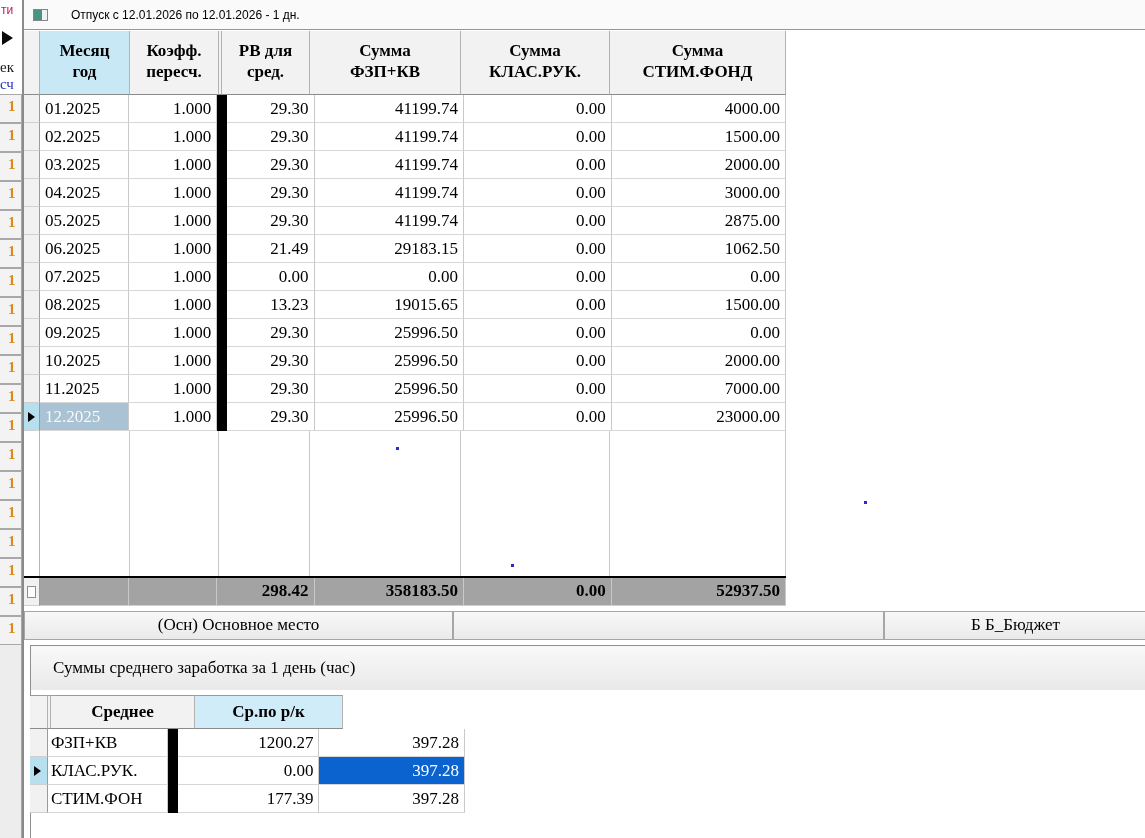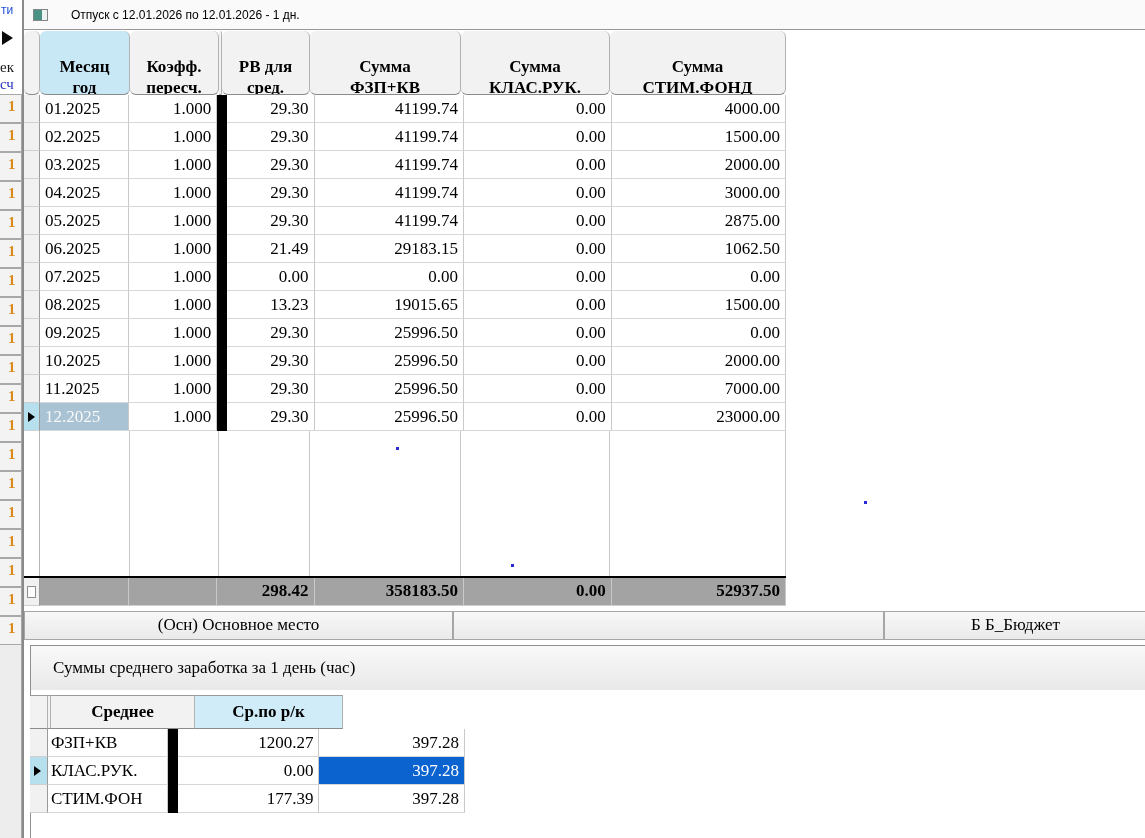--- a/index.html
+++ b/index.html
@@ -3,21 +3,21 @@
 <meta charset="utf-8">
 <style>
   * { box-sizing: border-box; margin:0; padding:0; }
   html,body { width:1145px; height:838px; }
   body { position:relative; overflow:hidden; background:#ffffff;
          font-family:"Liberation Serif", serif; color:#000; }
 
   
   #bg-strip { position:absolute; left:0; top:0; width:22px; height:838px; background:#fff; overflow:hidden; }
   .frag { position:absolute; white-space:nowrap; }
-  #frag-ti  { left:1px; top:3px;  font:12px "Liberation Sans", sans-serif; color:#1d4ed8; }
+  #frag-ti  { left:1px; top:3px;  font:12px "Liberation Sans", sans-serif; color:#be185d; }
   #frag-tri { position:absolute; left:2px; top:31px; width:0; height:0;
               border-top:7px solid transparent; border-bottom:7px solid transparent; border-left:11px solid #0a0a0a; }
   #frag-ek  { left:0; top:51px; font:15px "Liberation Serif", serif; color:#1a1a1a;margin-top:8px; }
   #frag-sch { left:0; top:76px; font:15px "Liberation Serif", serif; color:#2a35c0; }
   .bg-cell  { position:absolute; left:0; width:22px; height:29px; background:#f3f3f3;
               border:1px solid #a8a8a8; border-left:none; }
   .bg-cell span { position:absolute; left:8px; top:3px; font:bold 15px "Liberation Serif", serif; color:#d98a1a; }
   #bg-bottom { position:absolute; left:0; top:645px; width:22px; height:193px; background:#ededed; border-right:1px solid #a8a8a8; }
 
   
@@ -30,21 +30,21 @@
   #title-text { position:absolute; left:47px; top:8px; font:12px "Liberation Sans", sans-serif; }
 
   
   #main-table { position:absolute; left:0; top:31px; width:762px; }
   .trow { display:flex; }
   .hrow { height:64px; }
   .drow { height:28px; }
   .frow { height:145px; }
   .cell { border-right:1px solid #c9c9c9; border-bottom:1px solid #d7d7d7; overflow:hidden; }
   .hrow .cell { background:#f2f2f2; border-right:1px solid #b2b2b2; border-bottom:1px solid #8b8b8b;
-                font-weight:bold; text-align:center; white-space:pre-line; font-size:17px; line-height:21px; padding-top:25px;border-radius:6px; }
+                font-weight:bold; text-align:center; white-space:pre-line; font-size:17px; line-height:21px; padding-top:9px; }
   .gut { background:#f1f1f1; border-right:1px solid #9a9a9a; border-bottom:1px solid #cfcfcf; position:relative; }
   .vbar { background:#000; border:none; }
   .drow .cell { font-size:17px; line-height:27px; padding:0 5px; }
   .num { text-align:right; }
   .c-month { text-align:left; }
   .frow .cell { border-bottom:none; background:#fff; }
   .frow .gut  { background:#fff; border-right:1px solid #b5b5b5; }
   .w-gut{width:16px} .w-month{width:90px} .w-coef{width:89px} .w-bar{width:3px}
   .w-rv{width:88px} .w-fzp{width:151px} .w-klas{width:149px} .w-stim{width:176px}
   .hdr-month { background:#c9e8f6 !important; }

